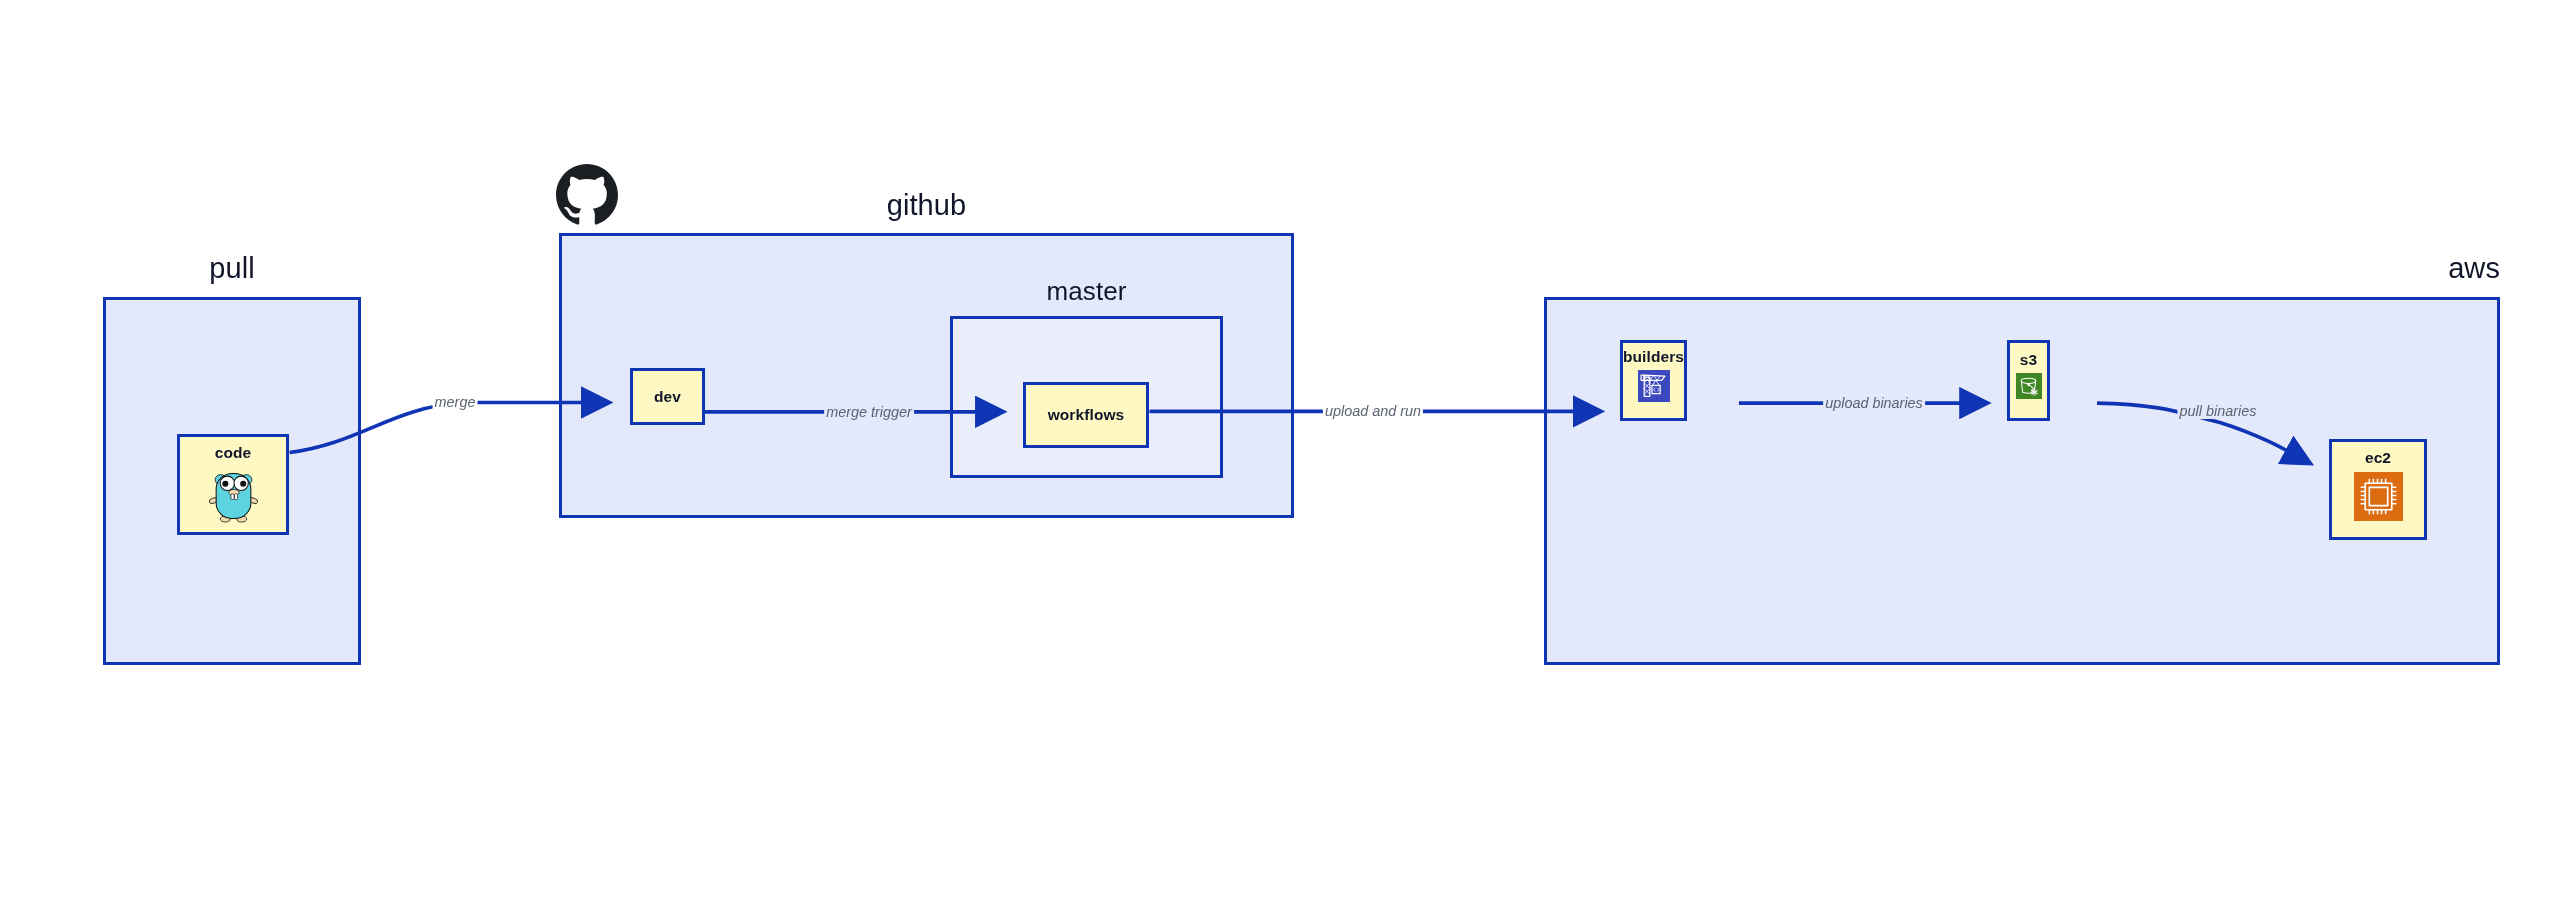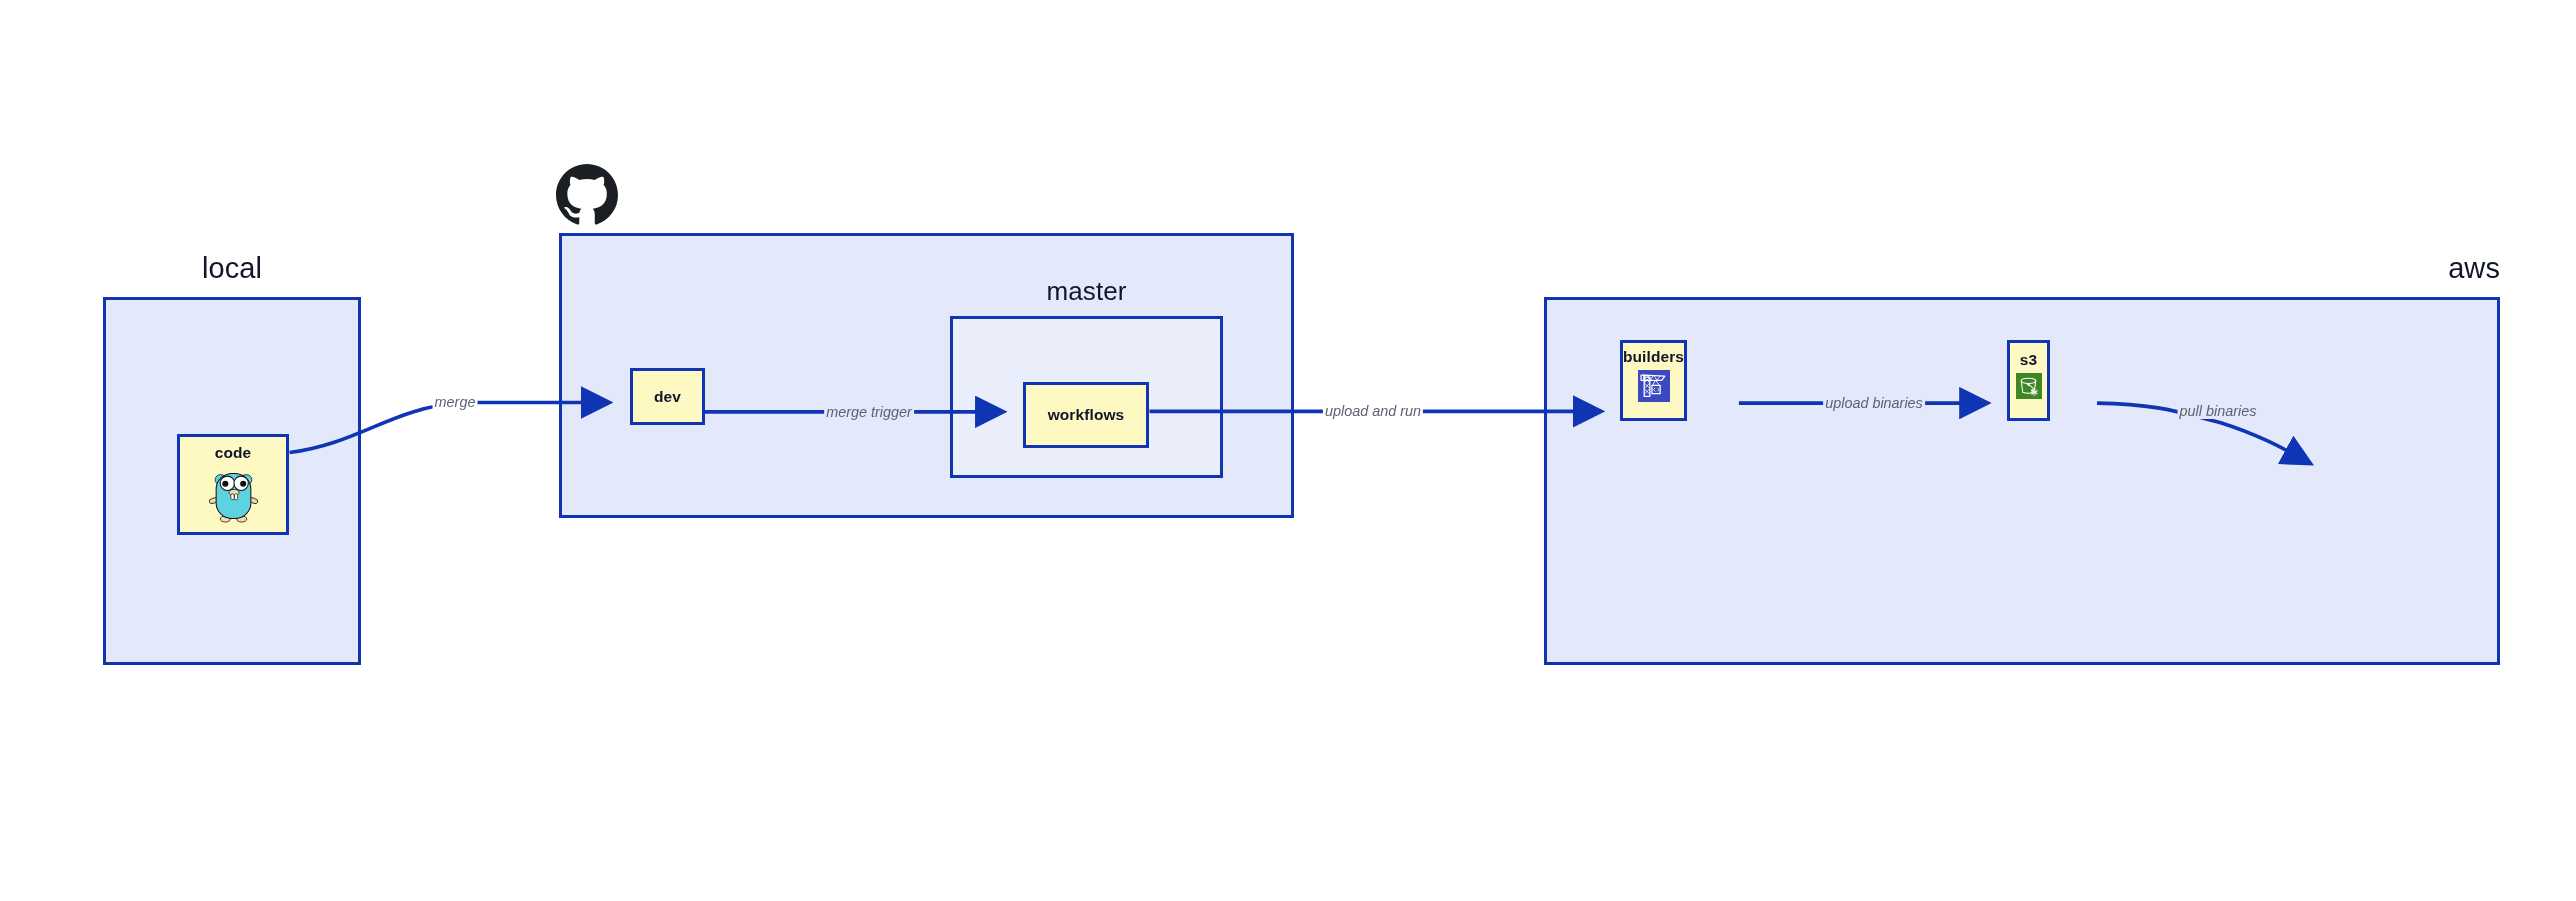--- a/index.html
+++ b/index.html
@@ -83,23 +83,24 @@
     white-space: nowrap;
     transform: translateX(-50%);
   }
 </style>
 </head>
 <body>
 
 <div id="stage">
 
   <div class="cluster" style="left:103px; top:297px; width:258px; height:368px;"></div>
-  <div class="cluster-label" style="left:103px; top:252px; width:258px; text-align:center;">local</div>
+  <div class="cluster-label" style="left:103px; top:252px; width:258px; text-align:center;">pull</div>
 
   <div class="cluster" style="left:559px; top:233px; width:735px; height:285px;"></div>
+  <div class="cluster-label" style="left:559px; top:189px; width:735px; text-align:center;">github</div>
 
   <div class="cluster" style="left:1544px; top:297px; width:956px; height:368px;"></div>
   <div class="cluster-label" style="left:1544px; top:252px; width:956px; text-align:right;">aws</div>
 
   <div class="cluster" style="left:950px; top:316px; width:273px; height:162px; background:#eaeefb; border-width:3.1px;"></div>
   <div class="cluster-label" style="left:950px; top:276px; width:273px; text-align:center; font-size:26px;">master</div>
 
   <div style="position:absolute; left:556px; top:164px; width:62px; height:62px;">
     <svg viewBox="0 0 16 16" width="62" height="62" aria-hidden="true">
       <path fill="#1b1f23" d="M8 0C3.58 0 0 3.58 0 8c0 3.54 2.29 6.53 5.47 7.59.4.07.55-.17.55-.38
@@ -214,16 +215,38 @@
         <g stroke="#fff" stroke-width="1.8" stroke-linecap="round">
           <path d="M35 31 L35 43 M29.8 34 L40.2 40 M40.2 34 L29.8 40"></path>
           <path d="M33 33 L35 35 L37 33 M33 41 L35 39 L37 41"></path>
           <path d="M31.3 33.4 L31.9 36.1 L29.3 36.4 M38.7 37.6 L38.1 34.9 L40.7 34.6"></path>
           <path d="M31.3 40.6 L31.9 37.9 L29.3 37.6 M38.7 36.4 L38.1 39.1 L40.7 39.4"></path>
         </g>
       </svg>
     </div>
   </div>
 
+  <div class="node" style="left:2329px; top:439px; width:98px; height:101px; padding-top:7.2px;">
+    <div class="node-label">ec2</div>
+    <div class="node-icon" style="margin-top:5.2px;">
+      <svg width="49" height="49" viewBox="0 0 96 96">
+        <rect x="0" y="0" width="96" height="96" fill="#dd6b10"></rect>
+        <g fill="none" stroke="#fff" stroke-width="3.2" stroke-linejoin="round">
+          <rect x="22" y="22" width="52" height="52"></rect>
+          <rect x="30" y="30" width="36" height="36"></rect>
+        </g>
+        <g stroke="#fff" stroke-width="3" stroke-linecap="butt">
+
+          <path d="M30 22 L30 13 M38 22 L38 13 M46 22 L46 13 M54 22 L54 13 M62 22 L62 13"></path>
+
+          <path d="M30 74 L30 83 M38 74 L38 83 M46 74 L46 83 M54 74 L54 83 M62 74 L62 83"></path>
+
+          <path d="M22 30 L13 30 M22 38 L13 38 M22 46 L13 46 M22 54 L13 54 M22 62 L13 62"></path>
+
+          <path d="M74 30 L83 30 M74 38 L83 38 M74 46 L83 46 M74 54 L83 54 M74 62 L83 62"></path>
+        </g>
+      </svg>
+    </div>
+  </div>
 
 
 </div>
 
 
 </body></html>

